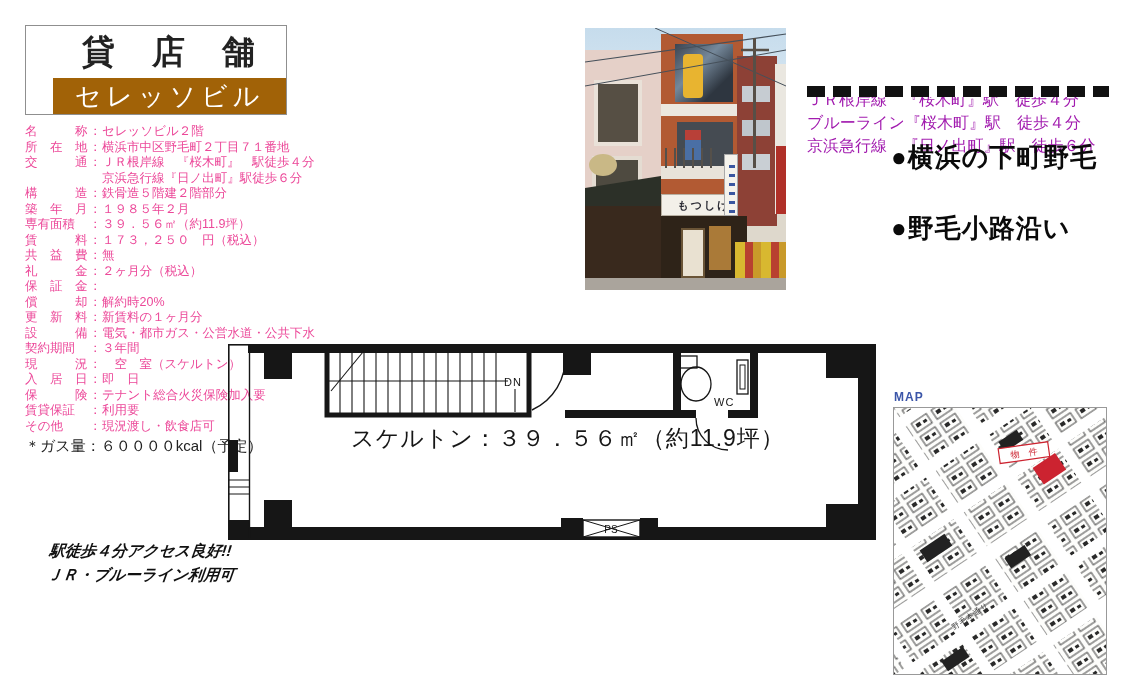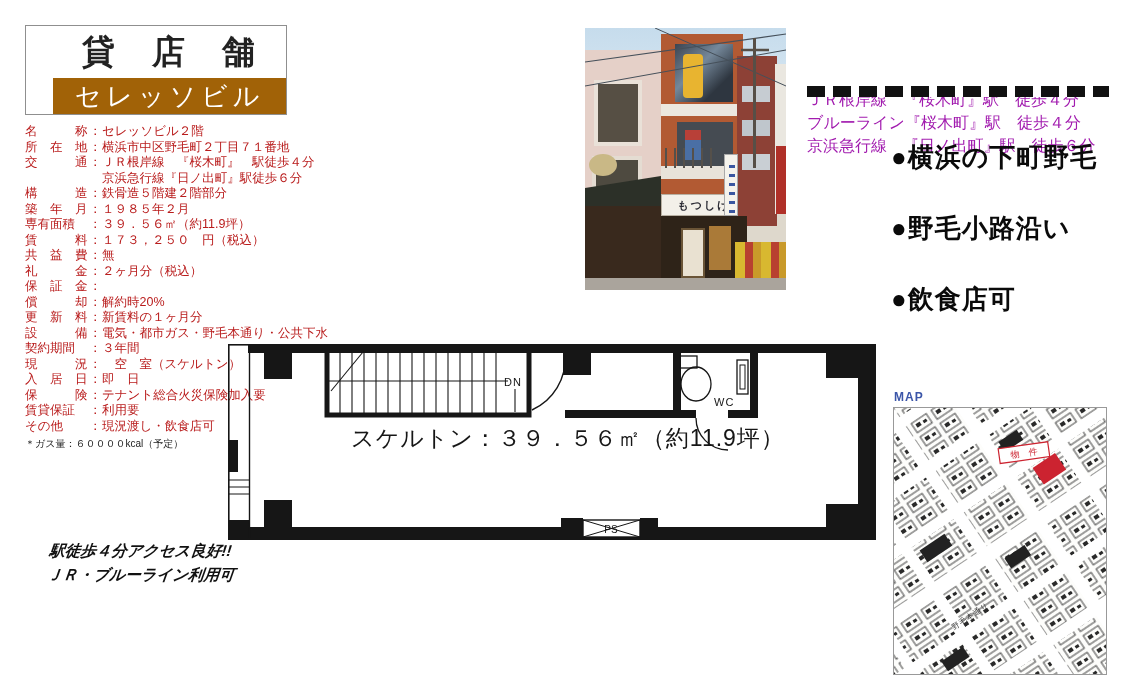--- a/index.html
+++ b/index.html
@@ -8,27 +8,27 @@
 
   
   .header-box{position:absolute;left:25px;top:25px;width:262px;height:90px;
               border:1px solid #8f8f8f;box-sizing:border-box;background:#fff;padding-left:27px;}
   .header-cat{height:52px;display:flex;align-items:center;justify-content:center;
               font-size:33px;font-weight:600;letter-spacing:2px;color:#222;white-space:pre;}
   .header-band{height:36px;background:#a16207;display:flex;align-items:center;justify-content:center;
                font-size:26px;color:#fff;letter-spacing:5px;font-weight:400;white-space:pre;}
 
   
-  .details{position:absolute;left:25px;top:124px;width:280px;font-size:12.5px;line-height:15.5px;color:#b91c1c;}
+  .details{position:absolute;left:25px;top:124px;width:280px;font-size:12.5px;line-height:15.5px;color:#ec4899;}
   .d-row{white-space:pre;display:flex;}
   .d-lbl{display:inline-block;width:64px;flex:0 0 64px;white-space:pre;}
   .d-sep{display:inline-block;width:13px;flex:0 0 13px;}
   .d-val{white-space:pre;}
 
-  .gas-note{position:absolute;left:25px;top:437px;font-size:10px;color:#222;white-space:pre;}
+  .gas-note{position:absolute;left:25px;top:437px;font-size:15px;color:#222;white-space:pre;}
 
   .tagline{position:absolute;left:52px;top:467px;font-size:15.5px;line-height:24px;
            font-style:italic;font-weight:600;transform:skewX(-6deg);color:#111;white-space:pre;}
 
   
   .access{position:absolute;left:807px;top:19px;font-size:16px;line-height:23px;color:#a21caf;
           font-weight:500;white-space:pre;}
   .dash-bar{position:absolute;left:807px;top:86px;width:302px;height:11px;
             background:repeating-linear-gradient(90deg,#111 0 18px,#fff 18px 26px);}
 
@@ -111,21 +111,21 @@
 
       <div class="d-row">
         <span class="d-lbl">償　　　却</span><span class="d-sep">：</span><span class="d-val">解約時20%</span>
       </div>
 
       <div class="d-row">
         <span class="d-lbl">更　新　料</span><span class="d-sep">：</span><span class="d-val">新賃料の１ヶ月分</span>
       </div>
 
       <div class="d-row">
-        <span class="d-lbl">設　　　備</span><span class="d-sep">：</span><span class="d-val">電気・都市ガス・野毛本通り・公共下水</span>
+        <span class="d-lbl">設　　　備</span><span class="d-sep">：</span><span class="d-val">電気・都市ガス・公営水道・公共下水</span>
       </div>
 
       <div class="d-row">
         <span class="d-lbl">契約期間</span><span class="d-sep">：</span><span class="d-val">３年間</span>
       </div>
 
       <div class="d-row">
         <span class="d-lbl">現　　　況</span><span class="d-sep">：</span><span class="d-val">　空　室（スケルトン）</span>
       </div>
 
@@ -154,21 +154,20 @@
 
   <div class="access">
     
   <div>ＪＲ根岸線　『桜木町』駅　徒歩４分</div><div>ブルーライン『桜木町』駅　徒歩４分</div><div>京浜急行線　『日ノ出町』駅　徒歩６分</div></div>
   <div class="dash-bar"></div>
 
   <div class="bullets">
 
   <div class="bullet-item">●横浜の下町野毛</div>
       <div class="bullet-item">●野毛小路沿い</div>
-      <div class="bullet-item">●飲食店可</div>
     </div>
 
   <div class="photo">
 
     <div class="ph" style="left:0;top:22px;width:96px;height:175px;background:#e5d0c8;border-right:3px solid #c9ab9e;"></div>
     <div class="ph" style="left:9px;top:52px;width:40px;height:58px;background:#564f44;border:4px solid #e9e1d8;"></div>
     <div class="ph" style="left:7px;top:128px;width:42px;height:50px;background:#4e4a40;border:4px solid #e4dcd2;"></div>
 
     <div class="ph" style="left:76px;top:6px;width:82px;height:196px;background:#b25a33;"></div>
     <div class="ph" style="left:90px;top:16px;width:58px;height:58px;background:linear-gradient(135deg,#3c4450 0%,#75889a 40%,#2e3640 75%);"></div>

